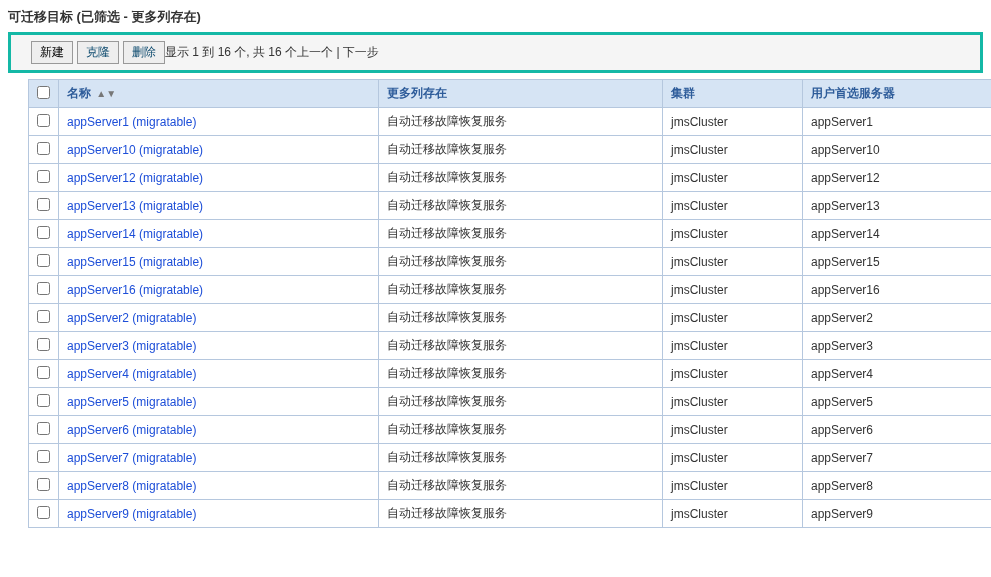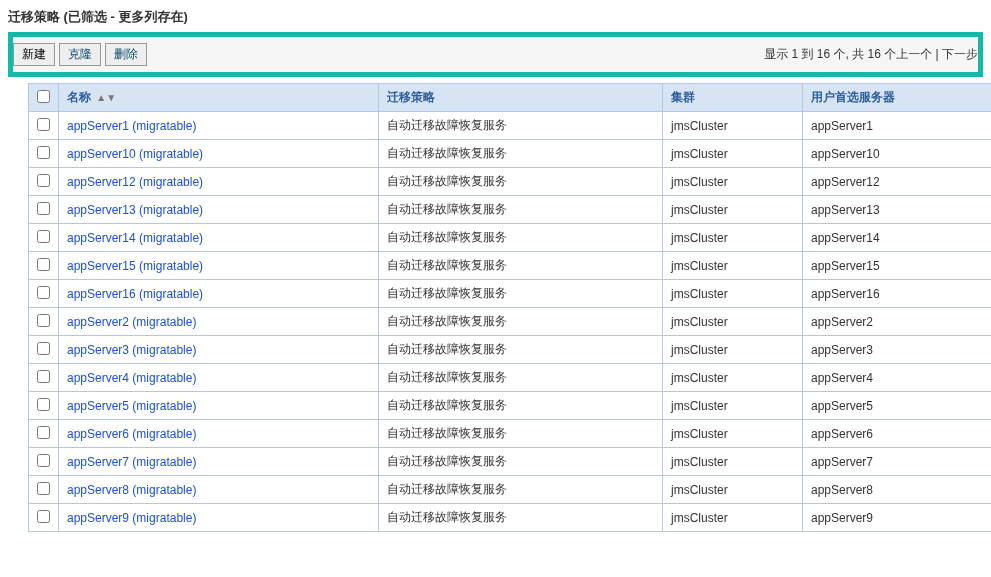--- a/index.html
+++ b/index.html
@@ -1,37 +1,37 @@
 <!DOCTYPE html>
 <html><head>
   <meta charset="utf-8">
   <style>
     * { box-sizing: border-box; margin: 0; padding: 0; }
     body { font-family: Arial, "Microsoft YaHei", sans-serif; font-size: 12px; color: #333; background: #fff; padding: 8px; }
     .title { font-weight: bold; font-size: 13px; margin-bottom: 6px; }
-    .toolbar-area { border: 5px solid #14b8a6; background: #f5f5f5; padding: 6px 0; display: flex; justify-content: space-between; align-items: center; }
+    .toolbar-area { border: 3px solid #14b8a6; background: #f5f5f5; padding: 6px 20px; display: flex; justify-content: flex-start; align-items: center; }
     .btns { display: flex; gap: 4px; }
     .btn { border: 1px solid #999; background: #eee; padding: 2px 8px; font-size: 12px; cursor: pointer; }
     .btn.disabled { color: #0c4a6e; cursor: default; }
     .pager-info { font-size: 12px; display: flex; align-items: center; }
     .pager-info .pages { color: #333; }
     table { width: 100%; border-collapse: collapse; margin-top: 6px; margin-left: 20px; }
     th, td { border: 1px solid #b5c7de; padding: 5px 8px; text-align: left; vertical-align: middle; }
     thead th { background: #d6e4f4; }
     thead th a { color: #2e5c9a; text-decoration: none; font-weight: bold; }
     .sort-icon { font-size: 10px; color: #777; margin-left: 2px; }
     .chk-cell { width: 26px; text-align: center; }
     .link-blue { color: #1d4ed8; text-decoration: none; }
     .link-purple { color: #1d4ed8; text-decoration: none; }
     input[type="checkbox"] { cursor: pointer; }
   </style>
 </head>
 <body>
 
-<div class="title">迁移策略 (已筛选 - 更多列存在)</div>
+<div class="title">可迁移目标 (已筛选 - 更多列存在)</div>
 
 <div class="toolbar-area">
   <div class="btns">
     <button class="btn">新建</button>
     <button class="btn disabled">克隆</button>
     <button class="btn disabled">删除</button>
   </div>
   <div class="pager-info">
     <span>显示 1 到 16 个, 共 16 个</span>
     <span class="pages">
@@ -53,21 +53,21 @@
       <th class="chk-cell">
         <input type="checkbox" style="">
       </th>
       <th>
         <a href="#">
           <span>名称</span>
           <span class="sort-icon">▲▼</span>
         </a>
       </th>
       <th>
-        <a href="#">迁移策略</a>
+        <a href="#">更多列存在</a>
       </th>
       <th>
         <a href="#">集群</a>
       </th>
       <th>
         <a href="#">用户首选服务器</a>
       </th>
     </tr>
   </thead>
   <tbody id="tbody">

